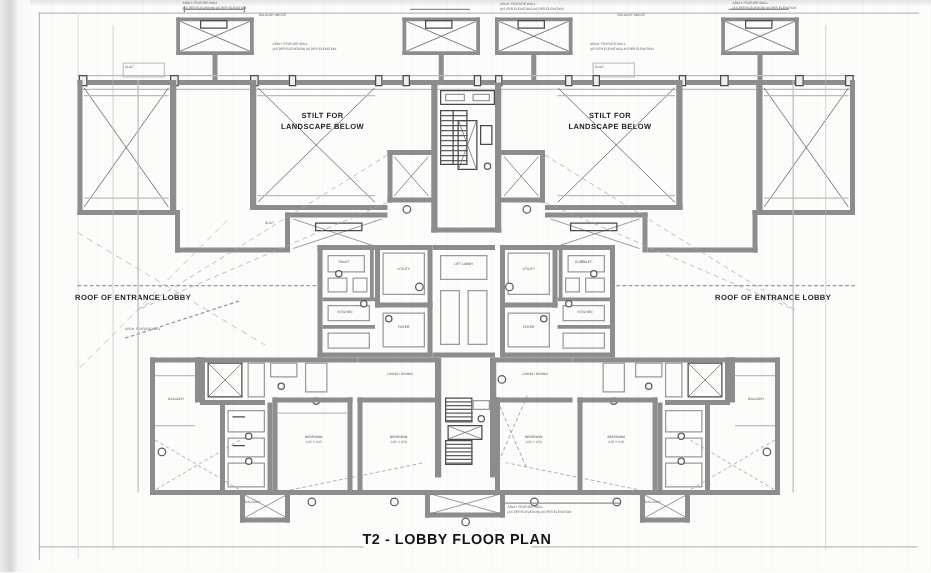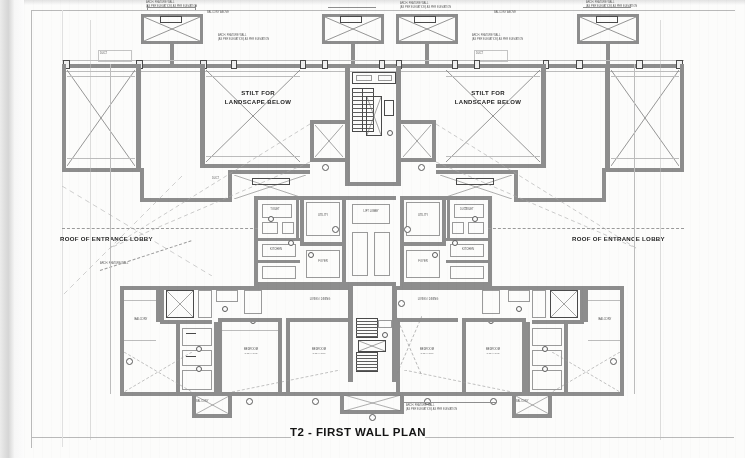--- a/index.html
+++ b/index.html
@@ -707,16 +707,16 @@
     <div class="xbr" style="left:62px;top:186px;">
       <svg width="150" height="90">
           <line x1="0" y1="0" x2="150" y2="90" stroke="#b0b0b0" stroke-width="0.6" stroke-dasharray="5,4"></line>
         </svg>
     </div>
   </div>
 
   <div class="scan-band"></div>
 
   <div class="t t-title" style="left:290px;top:426px;">
-    <span>T2 - FIRST WALL PLAN</span>
+    <span>T2 - LOBBY FLOOR PLAN</span>
   </div>
 
 </div>
 
 </body></html>

